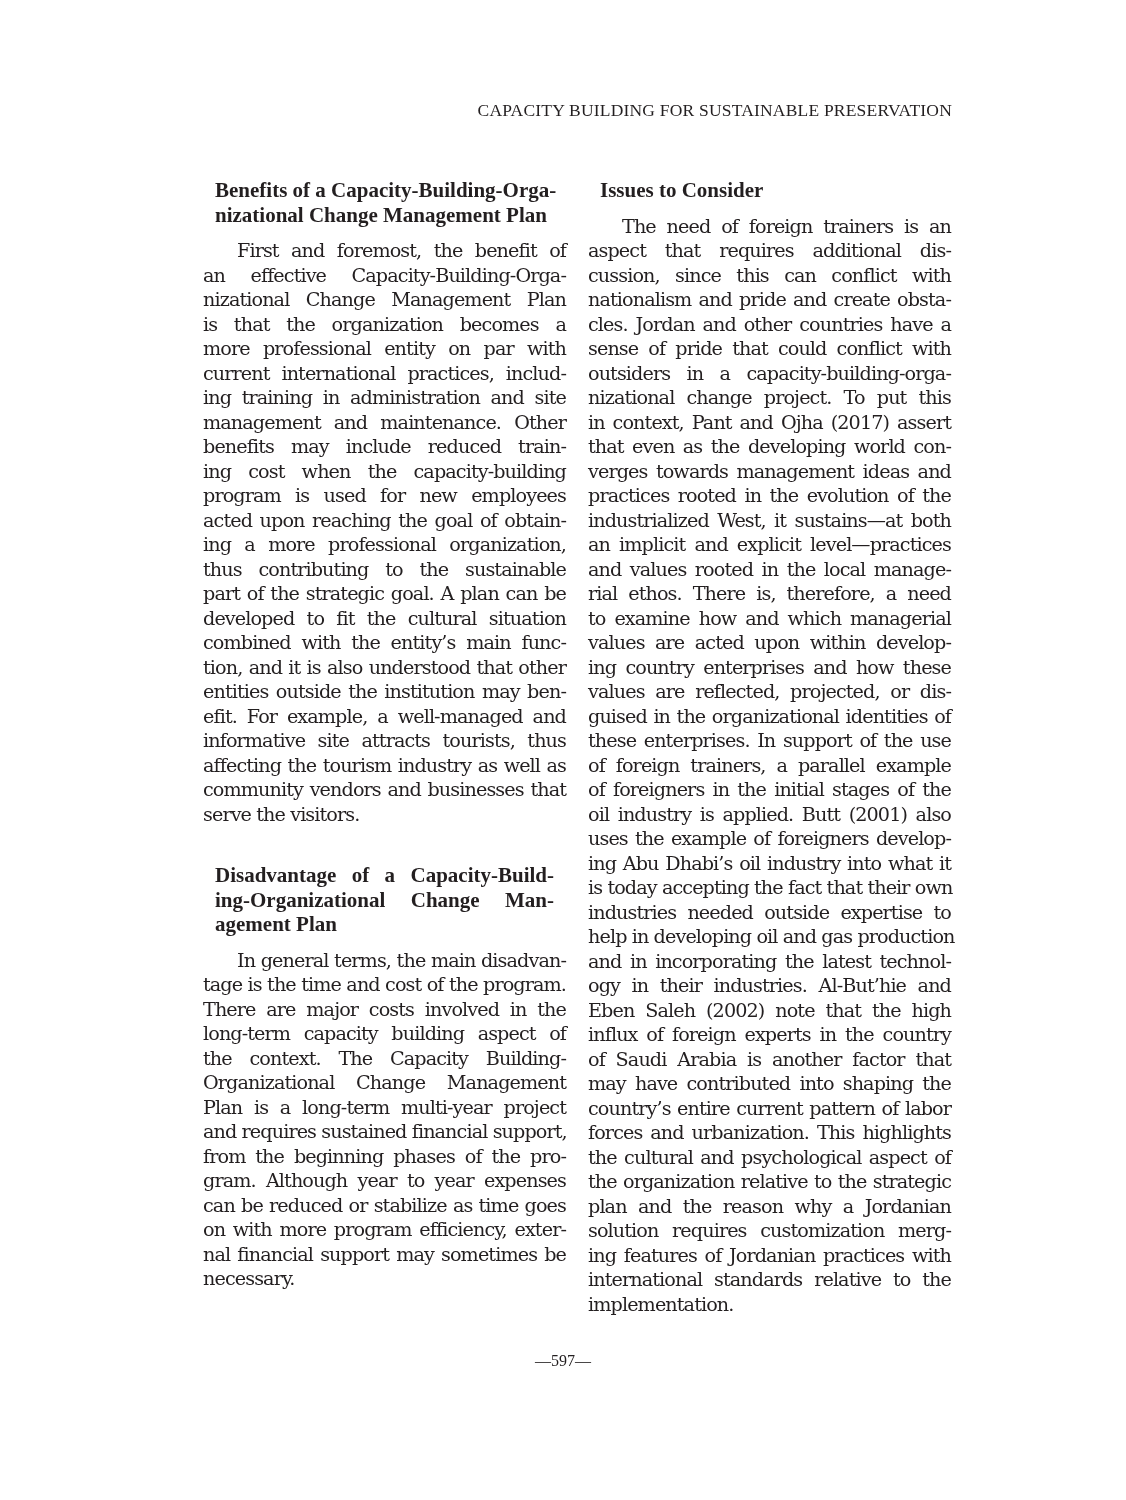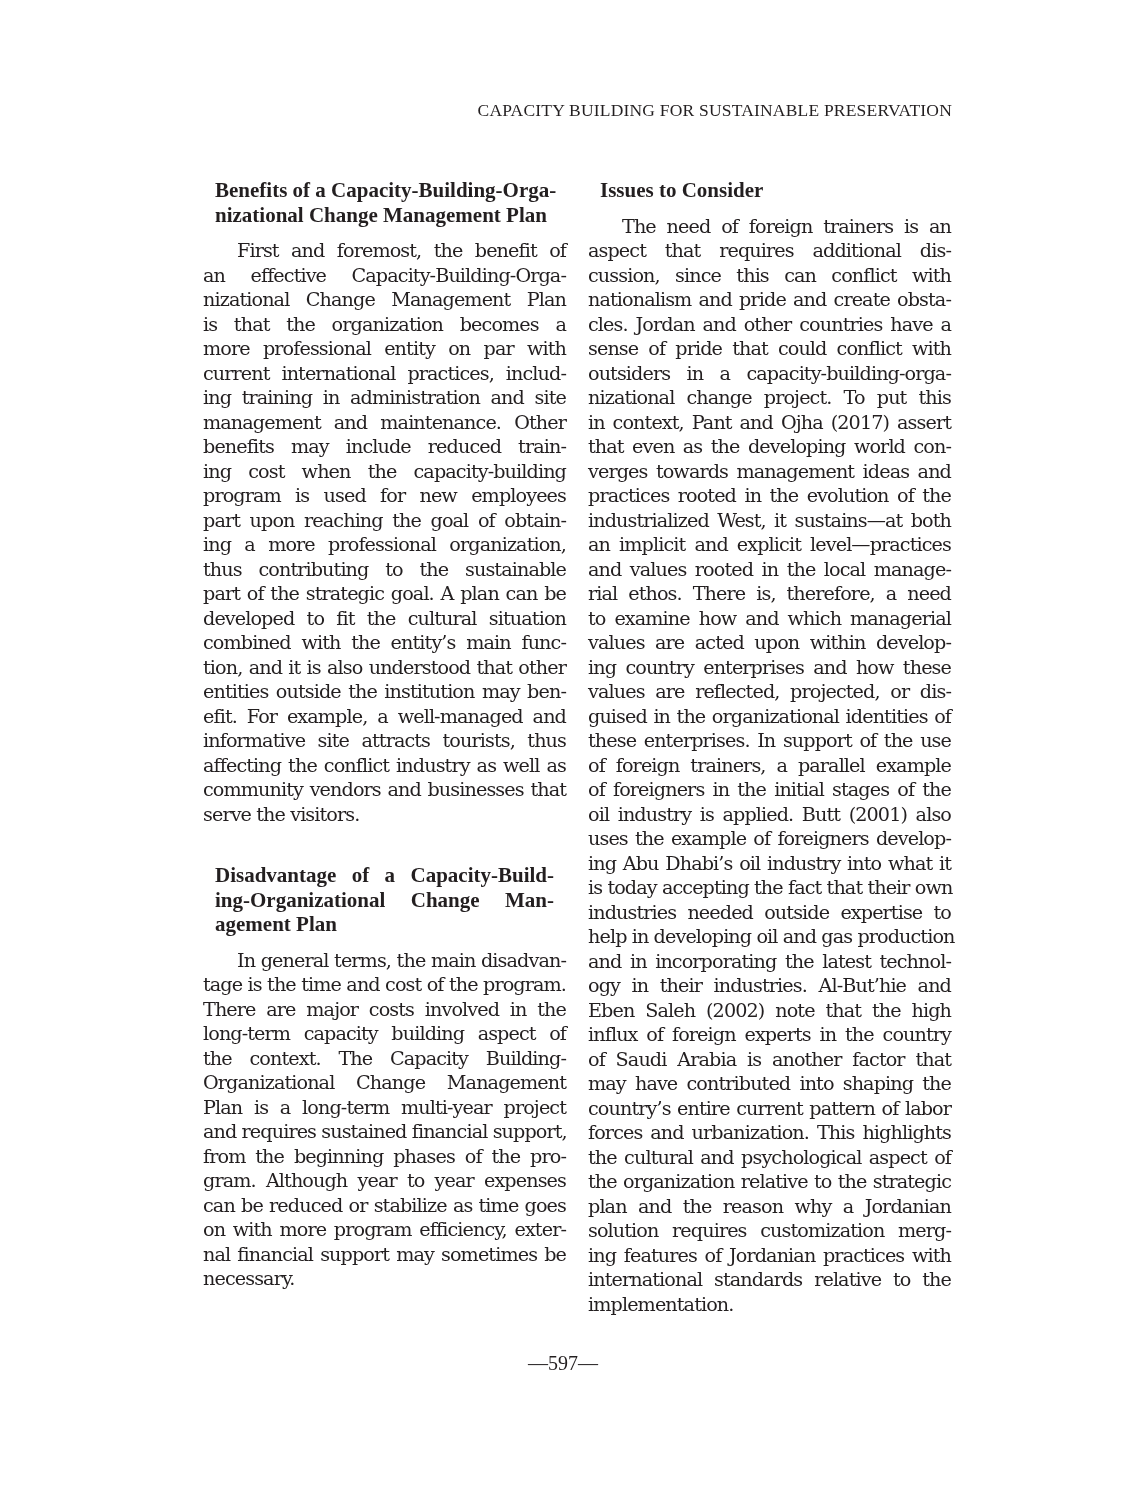--- a/index.html
+++ b/index.html
@@ -66,21 +66,21 @@
     }
     .gap {
       height: 24px;
     }
     .folio {
       position: absolute;
       top: 1352px;
       left: 0;
       width: 1126px;
       text-align: center;
-      font-size: 20px;
+      font-size: 16px;
       color: #231f20;
     }
   </style>
 </head>
 <body>
 
 <div class="running-head">CAPACITY BUILDING FOR SUSTAINABLE PRESERVATION</div>
 
 <div class="column col-left">
   <section>
@@ -93,31 +93,31 @@
         <span class="line">an effective Capacity-Building-Orga-</span>
         <span class="line">nizational Change Management Plan</span>
         <span class="line">is that the organization becomes a</span>
         <span class="line">more professional entity on par with</span>
         <span class="line">current international practices, includ-</span>
         <span class="line">ing training in administration and site</span>
         <span class="line">management and maintenance. Other</span>
         <span class="line">benefits may include reduced train-</span>
         <span class="line">ing cost when the capacity-building</span>
         <span class="line">program is used for new employees</span>
-        <span class="line">part upon reaching the goal of obtain-</span>
+        <span class="line">acted upon reaching the goal of obtain-</span>
         <span class="line">ing a more professional organization,</span>
         <span class="line">thus contributing to the sustainable</span>
         <span class="line">part of the strategic goal. A plan can be</span>
         <span class="line">developed to fit the cultural situation</span>
         <span class="line">combined with the entity’s main func-</span>
         <span class="line">tion, and it is also understood that other</span>
         <span class="line">entities outside the institution may ben-</span>
         <span class="line">efit. For example, a well-managed and</span>
         <span class="line">informative site attracts tourists, thus</span>
-        <span class="line">affecting the conflict industry as well as</span>
+        <span class="line">affecting the tourism industry as well as</span>
         <span class="line">community vendors and businesses that</span>
         <span class="line last">serve the visitors.</span>
       </div>
   </section>
   <div class="gap"></div>
   <section>
     <h2 class="heading">
         <span class="line">Disadvantage of a Capacity-Build-</span>
         <span class="line">ing-Organizational Change Man-</span>
         <span class="line last">agement Plan</span>

